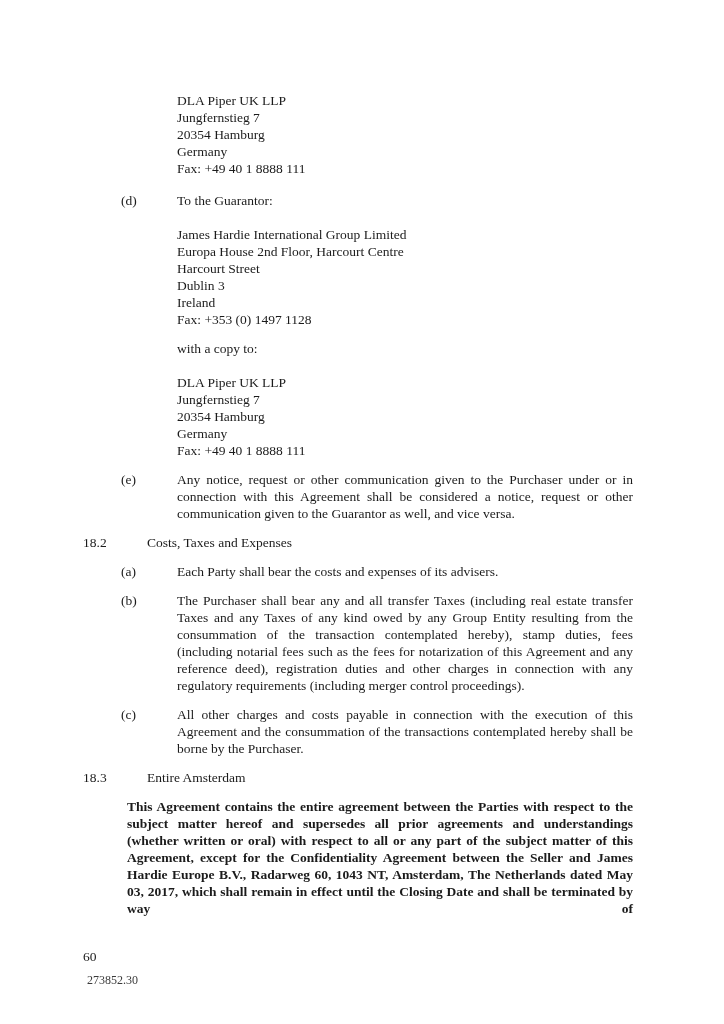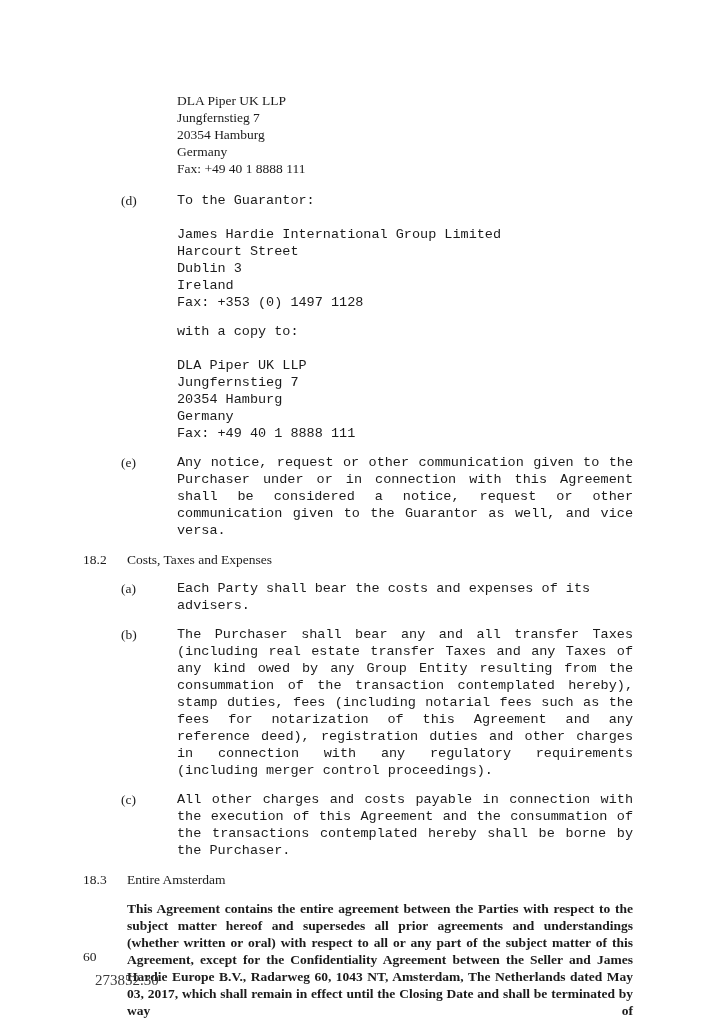--- a/index.html
+++ b/index.html
@@ -25,28 +25,29 @@
 
   .li {
     display: flex;
     margin-left: 38px;
     margin-top: 12px;
   }
   .li .marker {
     flex: none;
     width: 56px;
   }
-  .li .body { flex: 1; font-family: Liberation Mono, monospace; }
+  .li .body { flex: 1; }
 
   .gap-line { height: 17px; }
   .mt-15 { margin-top: 15px; }
 
   .sec {
     display: flex;
     margin-top: 12px;
+    gap: 20px;
   }
   .sec .num {
     flex: none;
     width: 44px;
   }
   .sec .title {
   }
 
   .just { text-align: justify; }
   .cutoff { text-align-last: justify; }
@@ -60,22 +61,22 @@
   .footer-page-num {
     position: absolute;
     top: 948px;
     left: 83px;
     width: 550px;
     text-align: left;
   }
   .doc-ref {
     position: absolute;
     top: 972px;
-    left: 95px;
-    font-size: 15px;
+    left: 87px;
+    font-size: 12px;
     color: #3a3a3a;
   }
 </style>
 </head>
 <body>
 
 <div class="page">
 
   <div class="addr">
     <div>DLA Piper UK LLP</div>
@@ -85,20 +86,21 @@
     <div>Fax: +49 40 1 8888 111</div>
   </div>
 
   <div class="li mt-15">
     <span class="marker">(d)</span>
     <div class="body">
       <div>To the Guarantor:</div>
       <div class="gap-line"></div>
       <div>
         <div>James Hardie International Group Limited</div>
+        <div>Europa House 2nd Floor, Harcourt Centre</div>
         <div>Harcourt Street</div>
         <div>Dublin 3</div>
         <div>Ireland</div>
         <div>Fax: +353 (0) 1497 1128</div>
       </div>
       <div style="height:12px"></div>
       <div>with a copy to:</div>
       <div class="gap-line"></div>
       <div>
         <div>DLA Piper UK LLP</div>

